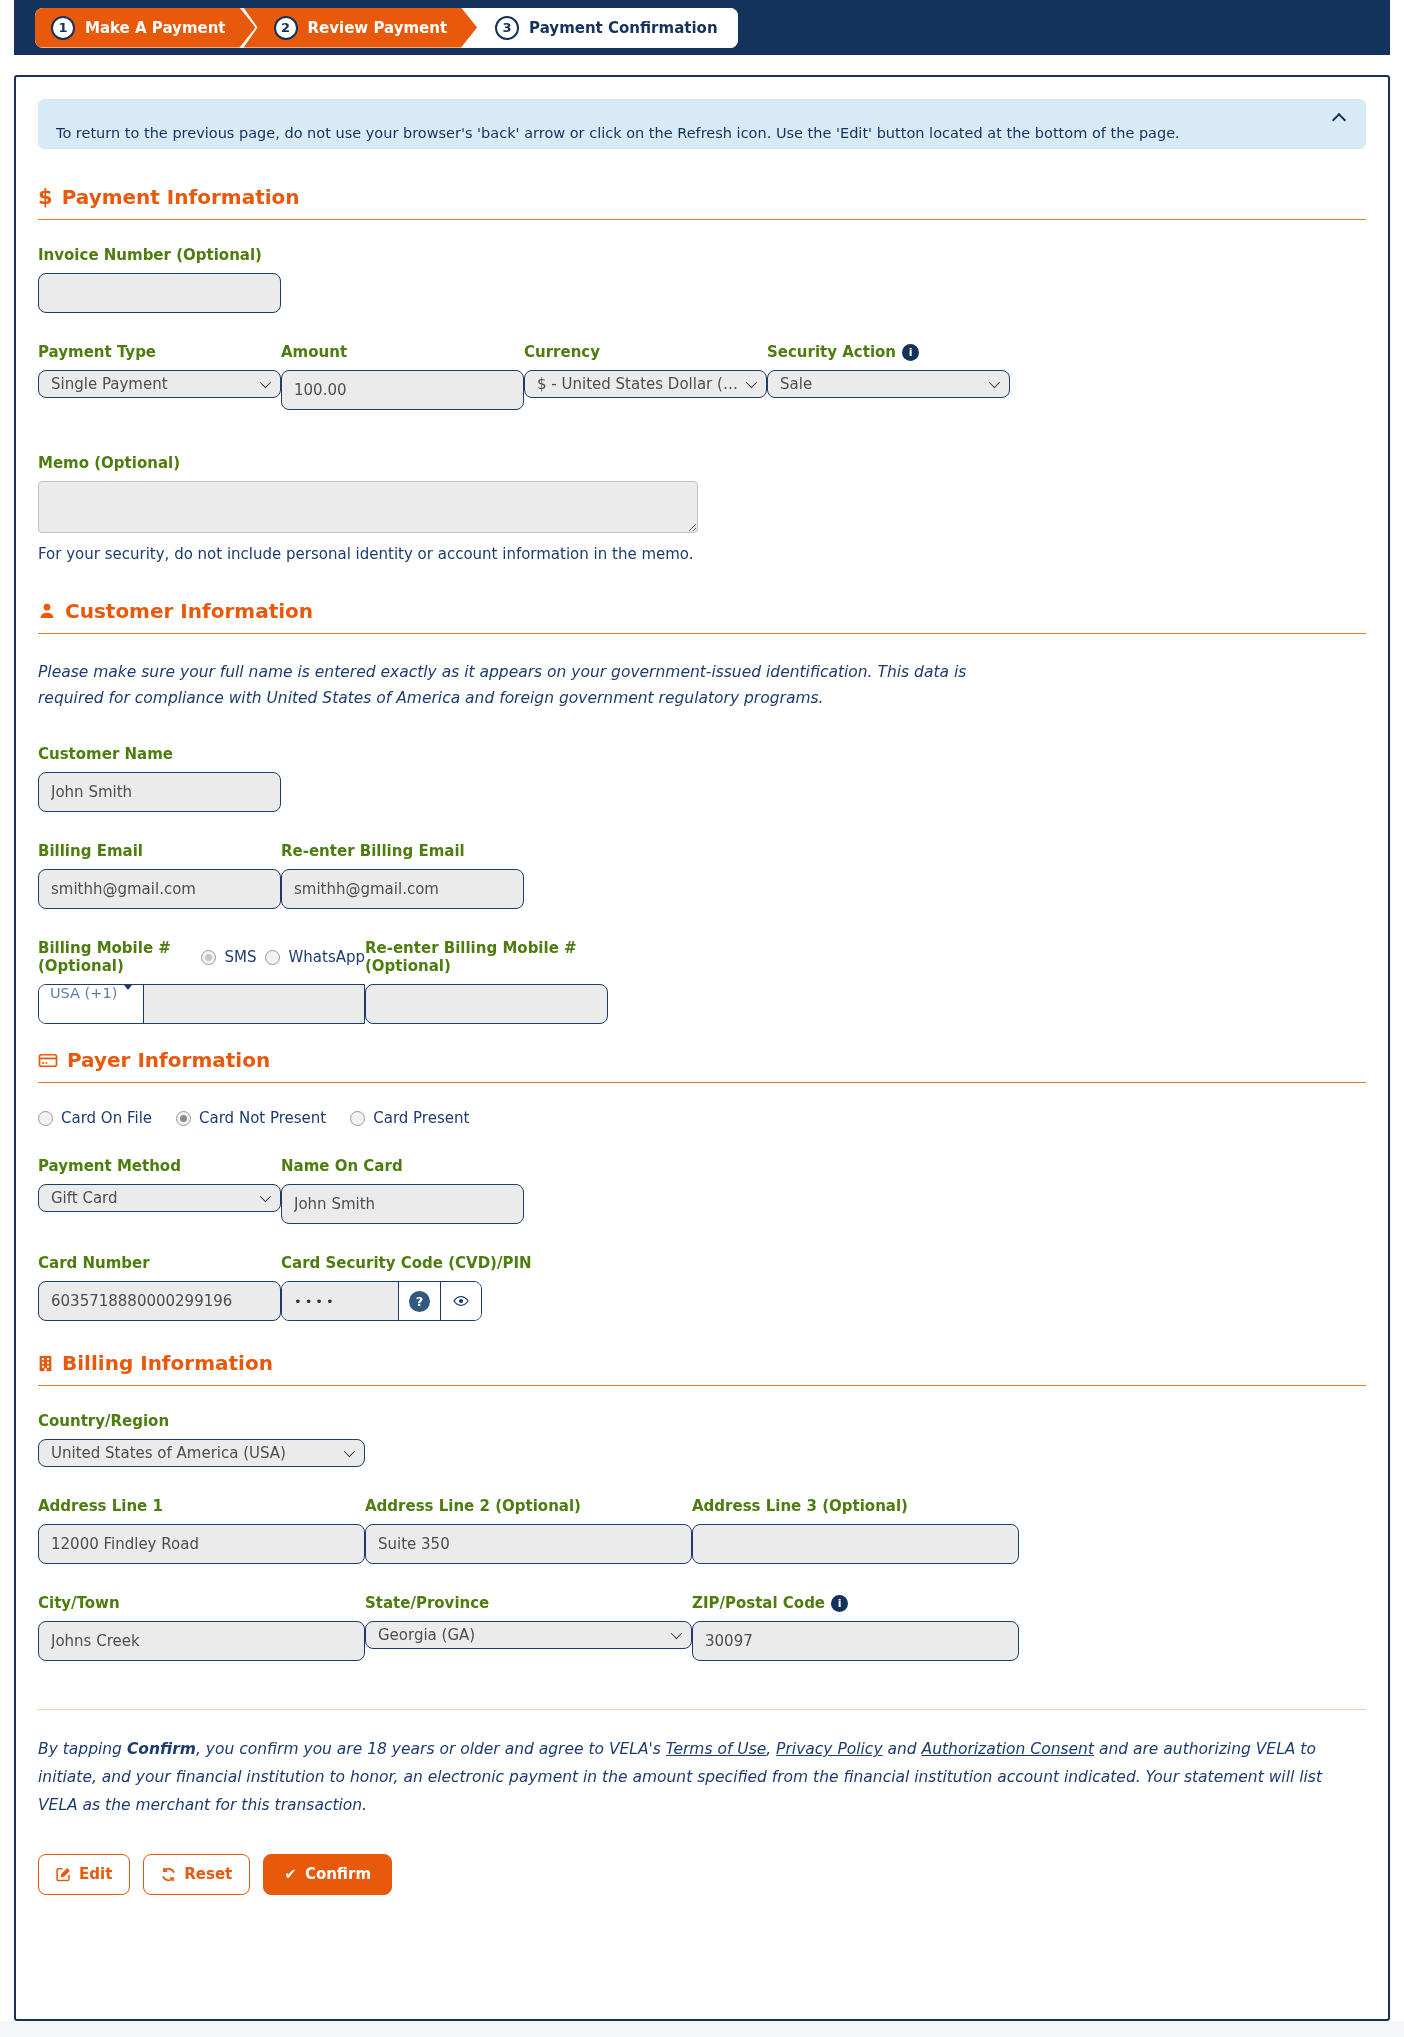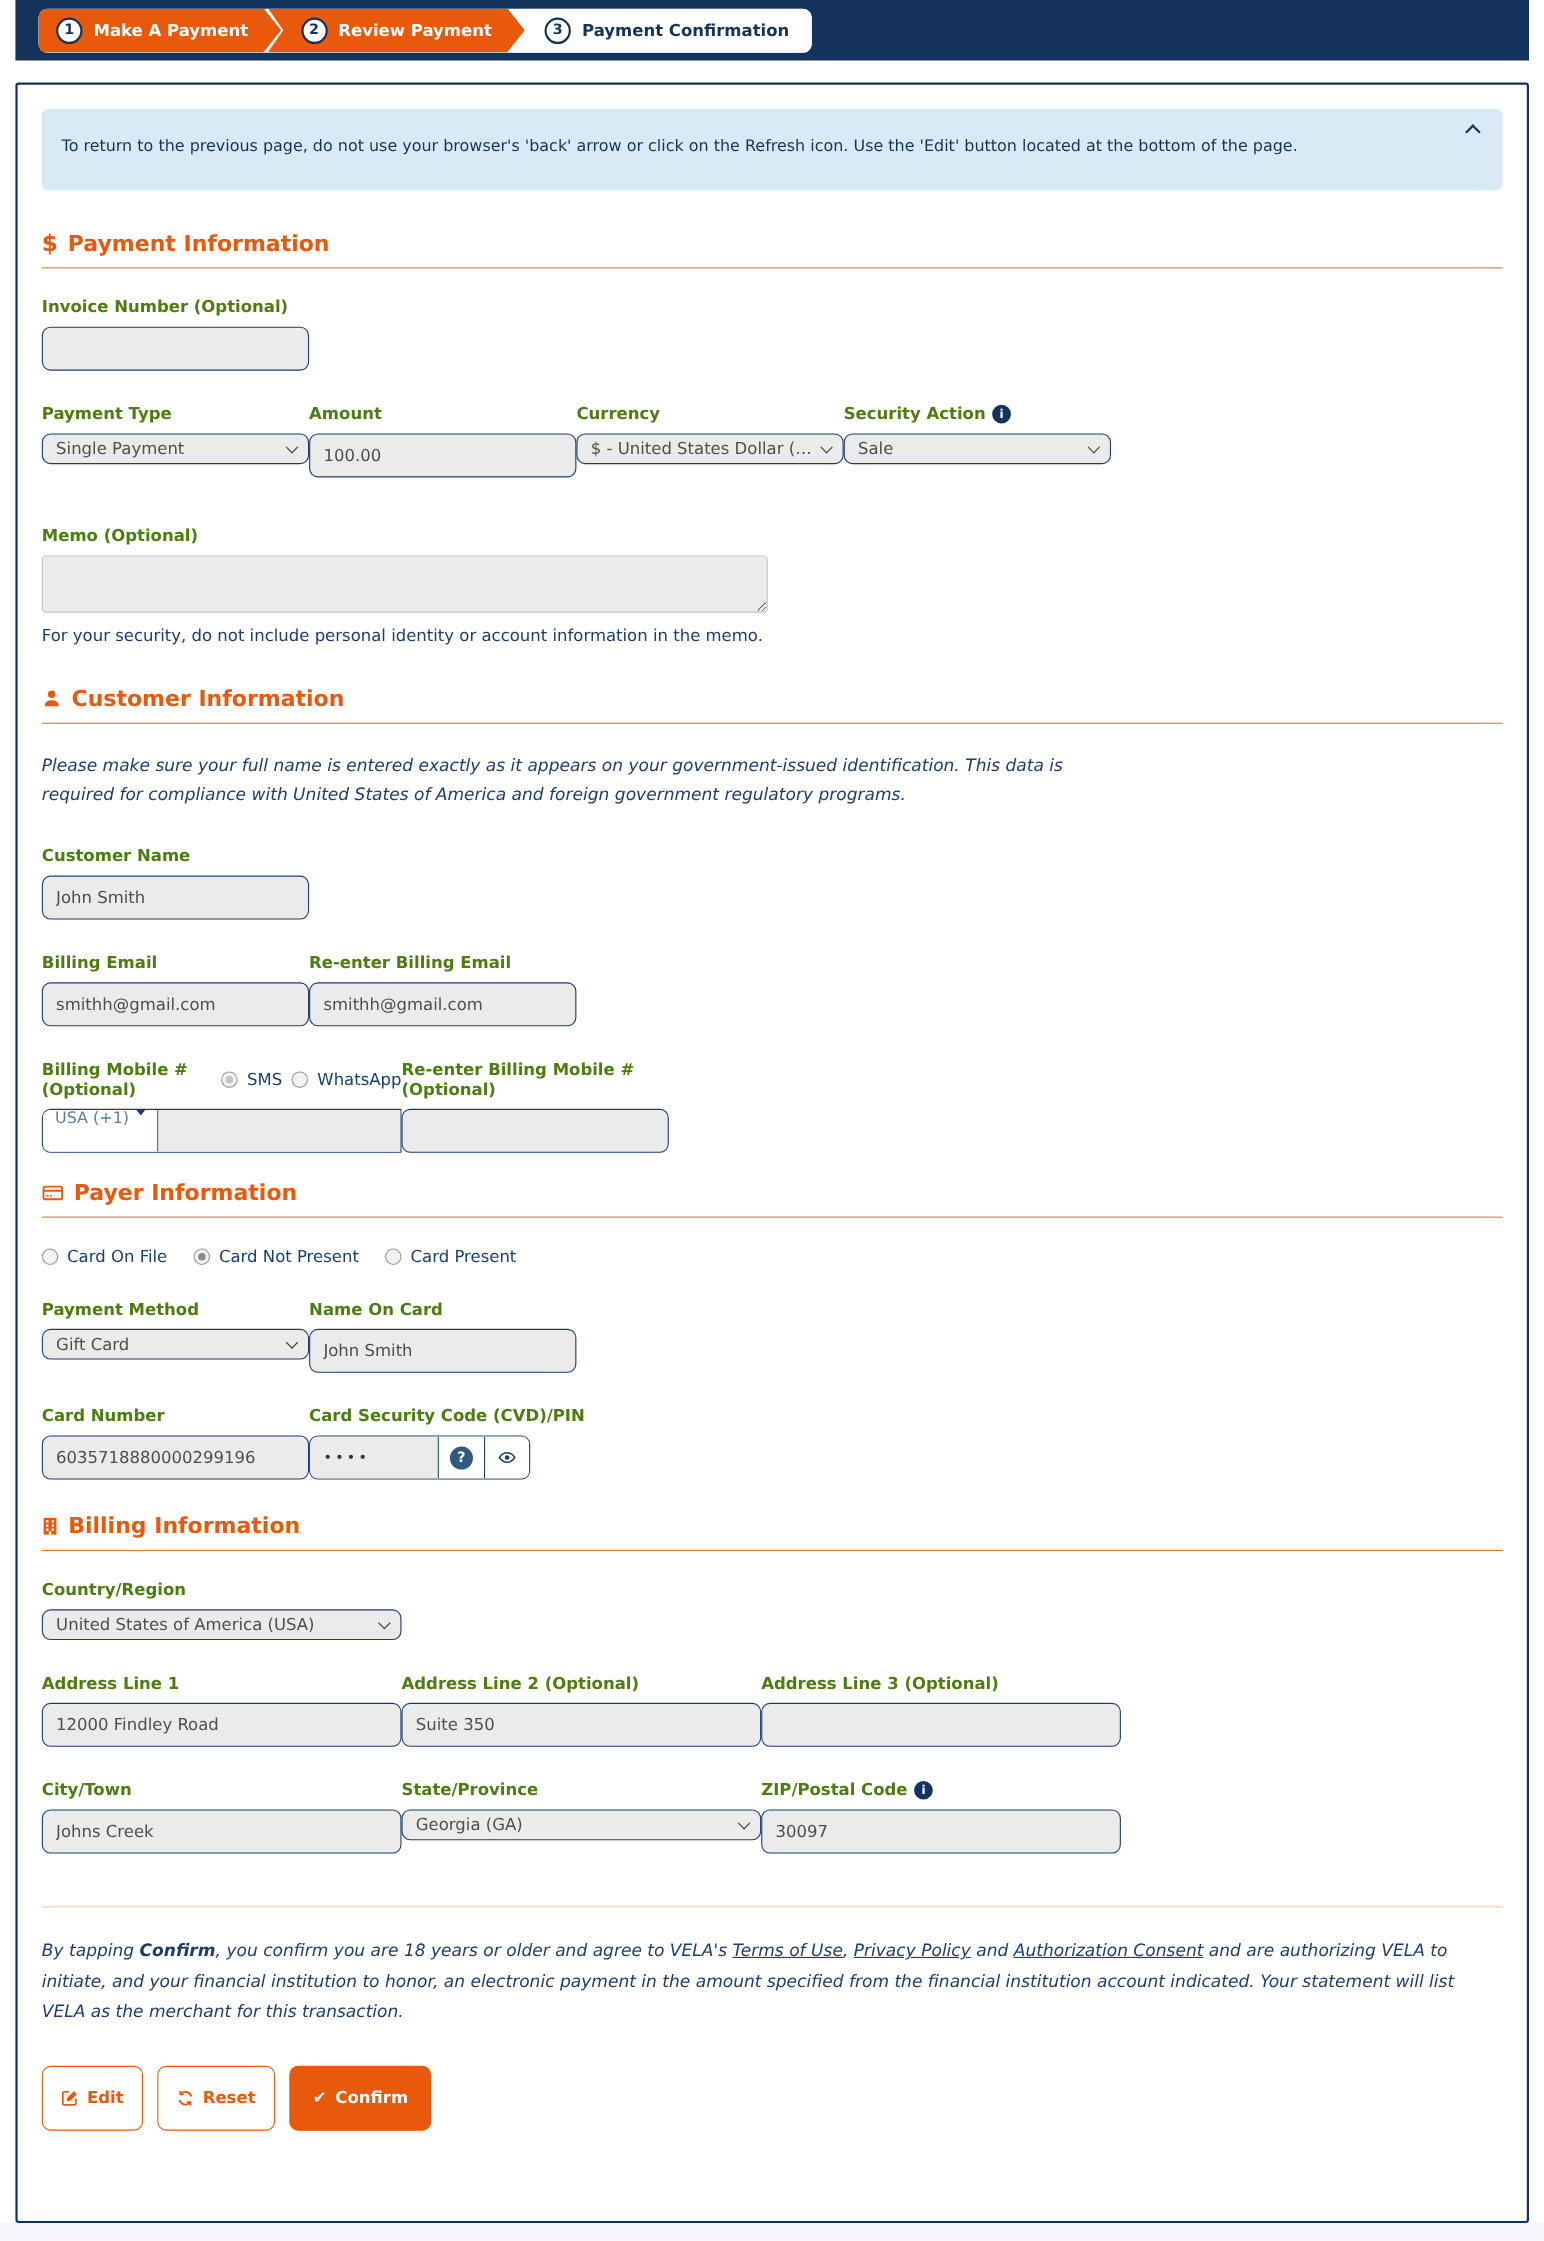--- a/index.html
+++ b/index.html
@@ -13,21 +13,21 @@
   .step.active { background: #e8590c; color: #fff; clip-path: polygon(0 0, calc(100% - 16px) 0, 100% 50%, calc(100% - 16px) 100%, 0 100%); }
   .step.notch { clip-path: polygon(0 0, calc(100% - 16px) 0, 100% 50%, calc(100% - 16px) 100%, 0 100%, 14px 50%); margin-left: -12px; padding-left: 30px; }
   .step.last { color: #14335c; margin-left: -12px; padding-left: 30px; padding-right: 20px; background: #fff; }
   .step-num { width: 24px; height: 24px; min-width: 24px; border-radius: 50%; background: #fff; border: 2px solid #14335c; color: #14335c; display: flex; align-items: center; justify-content: center; font-size: 13px; font-weight: bold; }
 
   
   .card { margin: 20px 14px 0; background: #fff; border: 2px solid #14335c; border-radius: 3px; padding: 22px 22px 40px; min-height: 1946px; }
   .bottom-strip { height: 16px; background: #f4f6f9; }
 
   
-  .banner { position: relative; background: #d7eaf6; border-radius: 6px; padding: 26px 50px 32px 18px; color: #14335c; font-size: 14.5px; margin-bottom: 36px; }
+  .banner { position: relative; background: #d7eaf6; border-radius: 6px; padding: 26px 50px 8px 18px; color: #14335c; font-size: 14.5px; margin-bottom: 36px; }
   .chev-up { position: absolute; right: 22px; top: 16px; width: 10px; height: 10px; border-left: 2.4px solid #14335c; border-top: 2.4px solid #14335c; transform: rotate(45deg); cursor: pointer; }
 
   
   .section-title { display: flex; align-items: center; gap: 9px; color: #e8590c; font-size: 20px; font-weight: bold; border-bottom: 1px solid #e8751f; padding-bottom: 10px; margin: 36px 0 26px; }
   .dollar-glyph { font-size: 21px; font-weight: bold; }
 
   
   label, .lbl { display: block; color: #4d7c0f; font-weight: bold; font-size: 15px; margin-bottom: 9px; }
   .fgroup { margin-bottom: 30px; }
   .row { display: flex; }
@@ -66,21 +66,21 @@
   .cvd-cell { width: 41px; display: flex; align-items: center; justify-content: center; background: #fff; cursor: pointer; }
   .cvd-cell + .cvd-cell { border-left: 1px solid #1d3c6e; }
   .q-icon { width: 21px; height: 21px; border-radius: 50%; background: #31597f; color: #fff; font-size: 13px; font-weight: bold; display: flex; align-items: center; justify-content: center; }
 
   
   .legal-divider { border-top: 1px solid #f3c9a6; margin: 48px 0 26px; }
   .legal { color: #1d3c6e; font-style: italic; font-size: 15.5px; line-height: 1.8; margin: 0 0 34px; }
   .legal b { font-weight: bold; }
   .legal a { color: #1d3c6e; text-decoration: underline; cursor: pointer; }
   .btn-row { display: flex; gap: 13px; }
-  .btn { display: inline-flex; align-items: center; justify-content: center; gap: 8px; font-weight: bold; font-size: 15px; font-family: inherit; border-radius: 8px; height: 59px; padding: 0 17px; cursor: pointer; }
+  .btn { display: inline-flex; align-items: center; justify-content: center; gap: 8px; font-weight: bold; font-size: 15px; font-family: inherit; border-radius: 8px; height: 41px; padding: 0 17px; cursor: pointer; }
   .btn.outline { border: 1px solid #e8590c; color: #e8590c; background: #fff; }
   .btn.primary { border: 1px solid #e8590c; background: #e8590c; color: #fff; padding: 0 20px; }
 </style>
 </head>
 <body>
 
 <div class="page">
 
   <div class="topbar">
     <div class="stepper">

